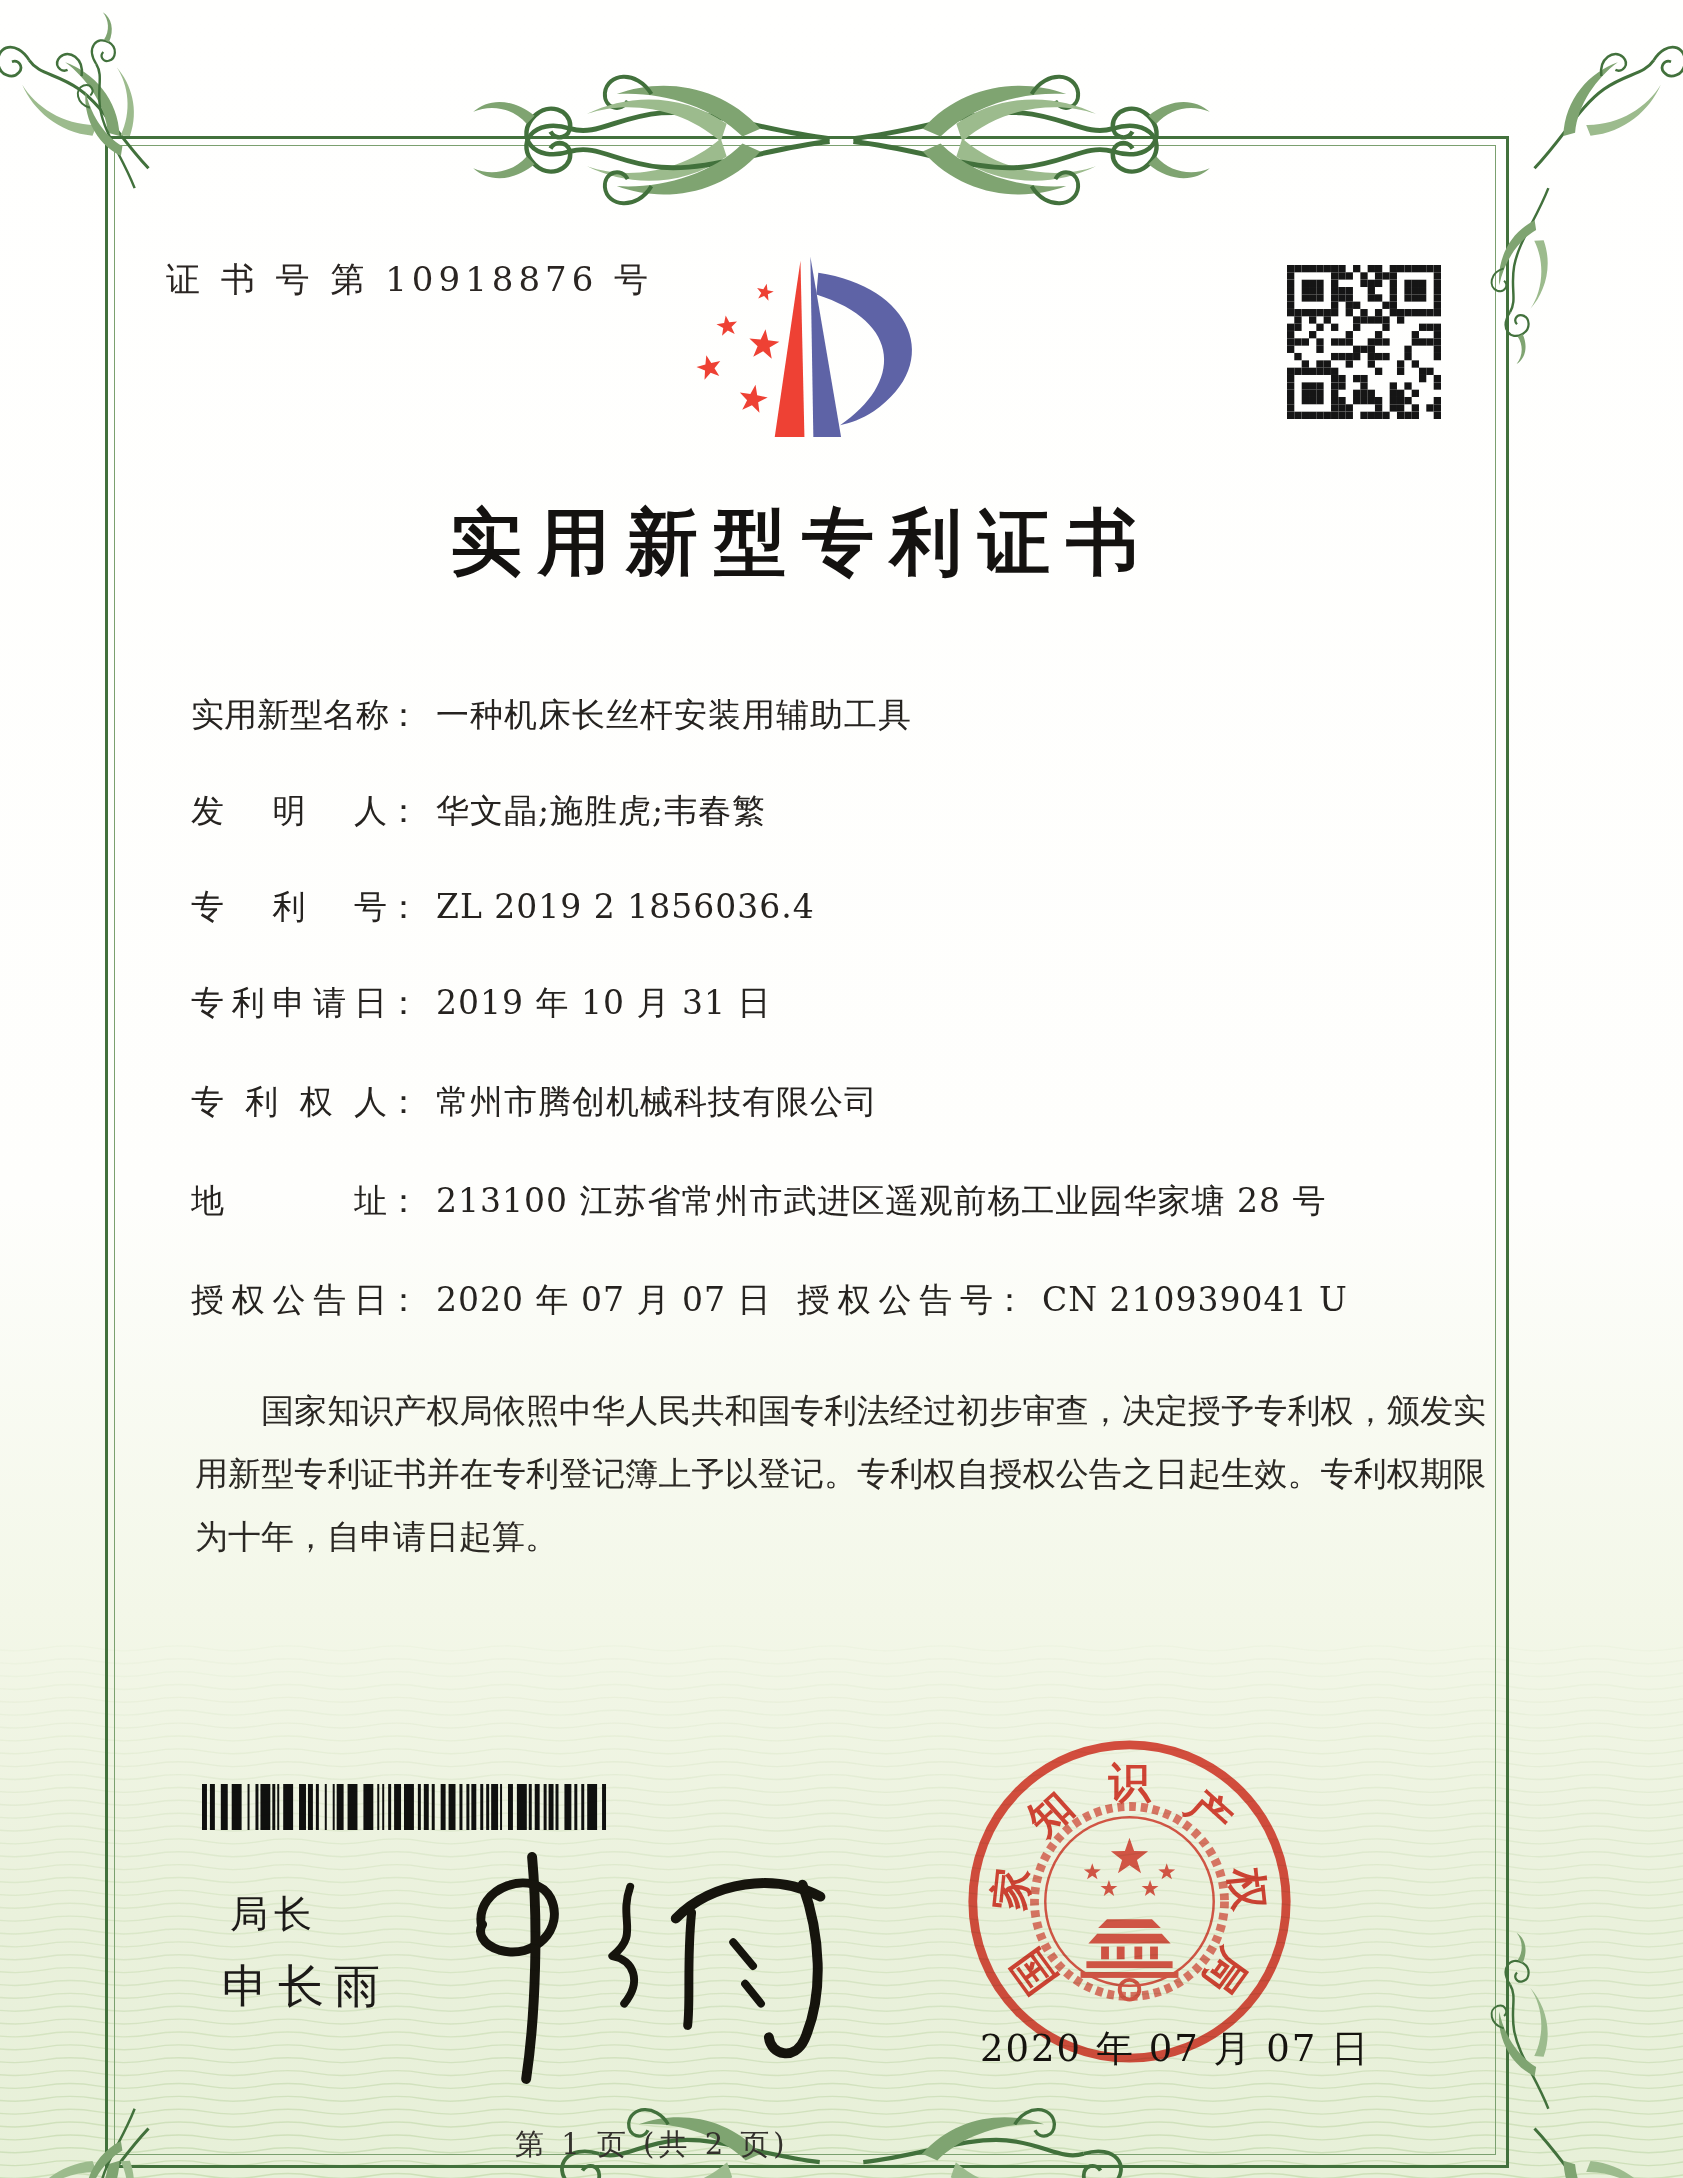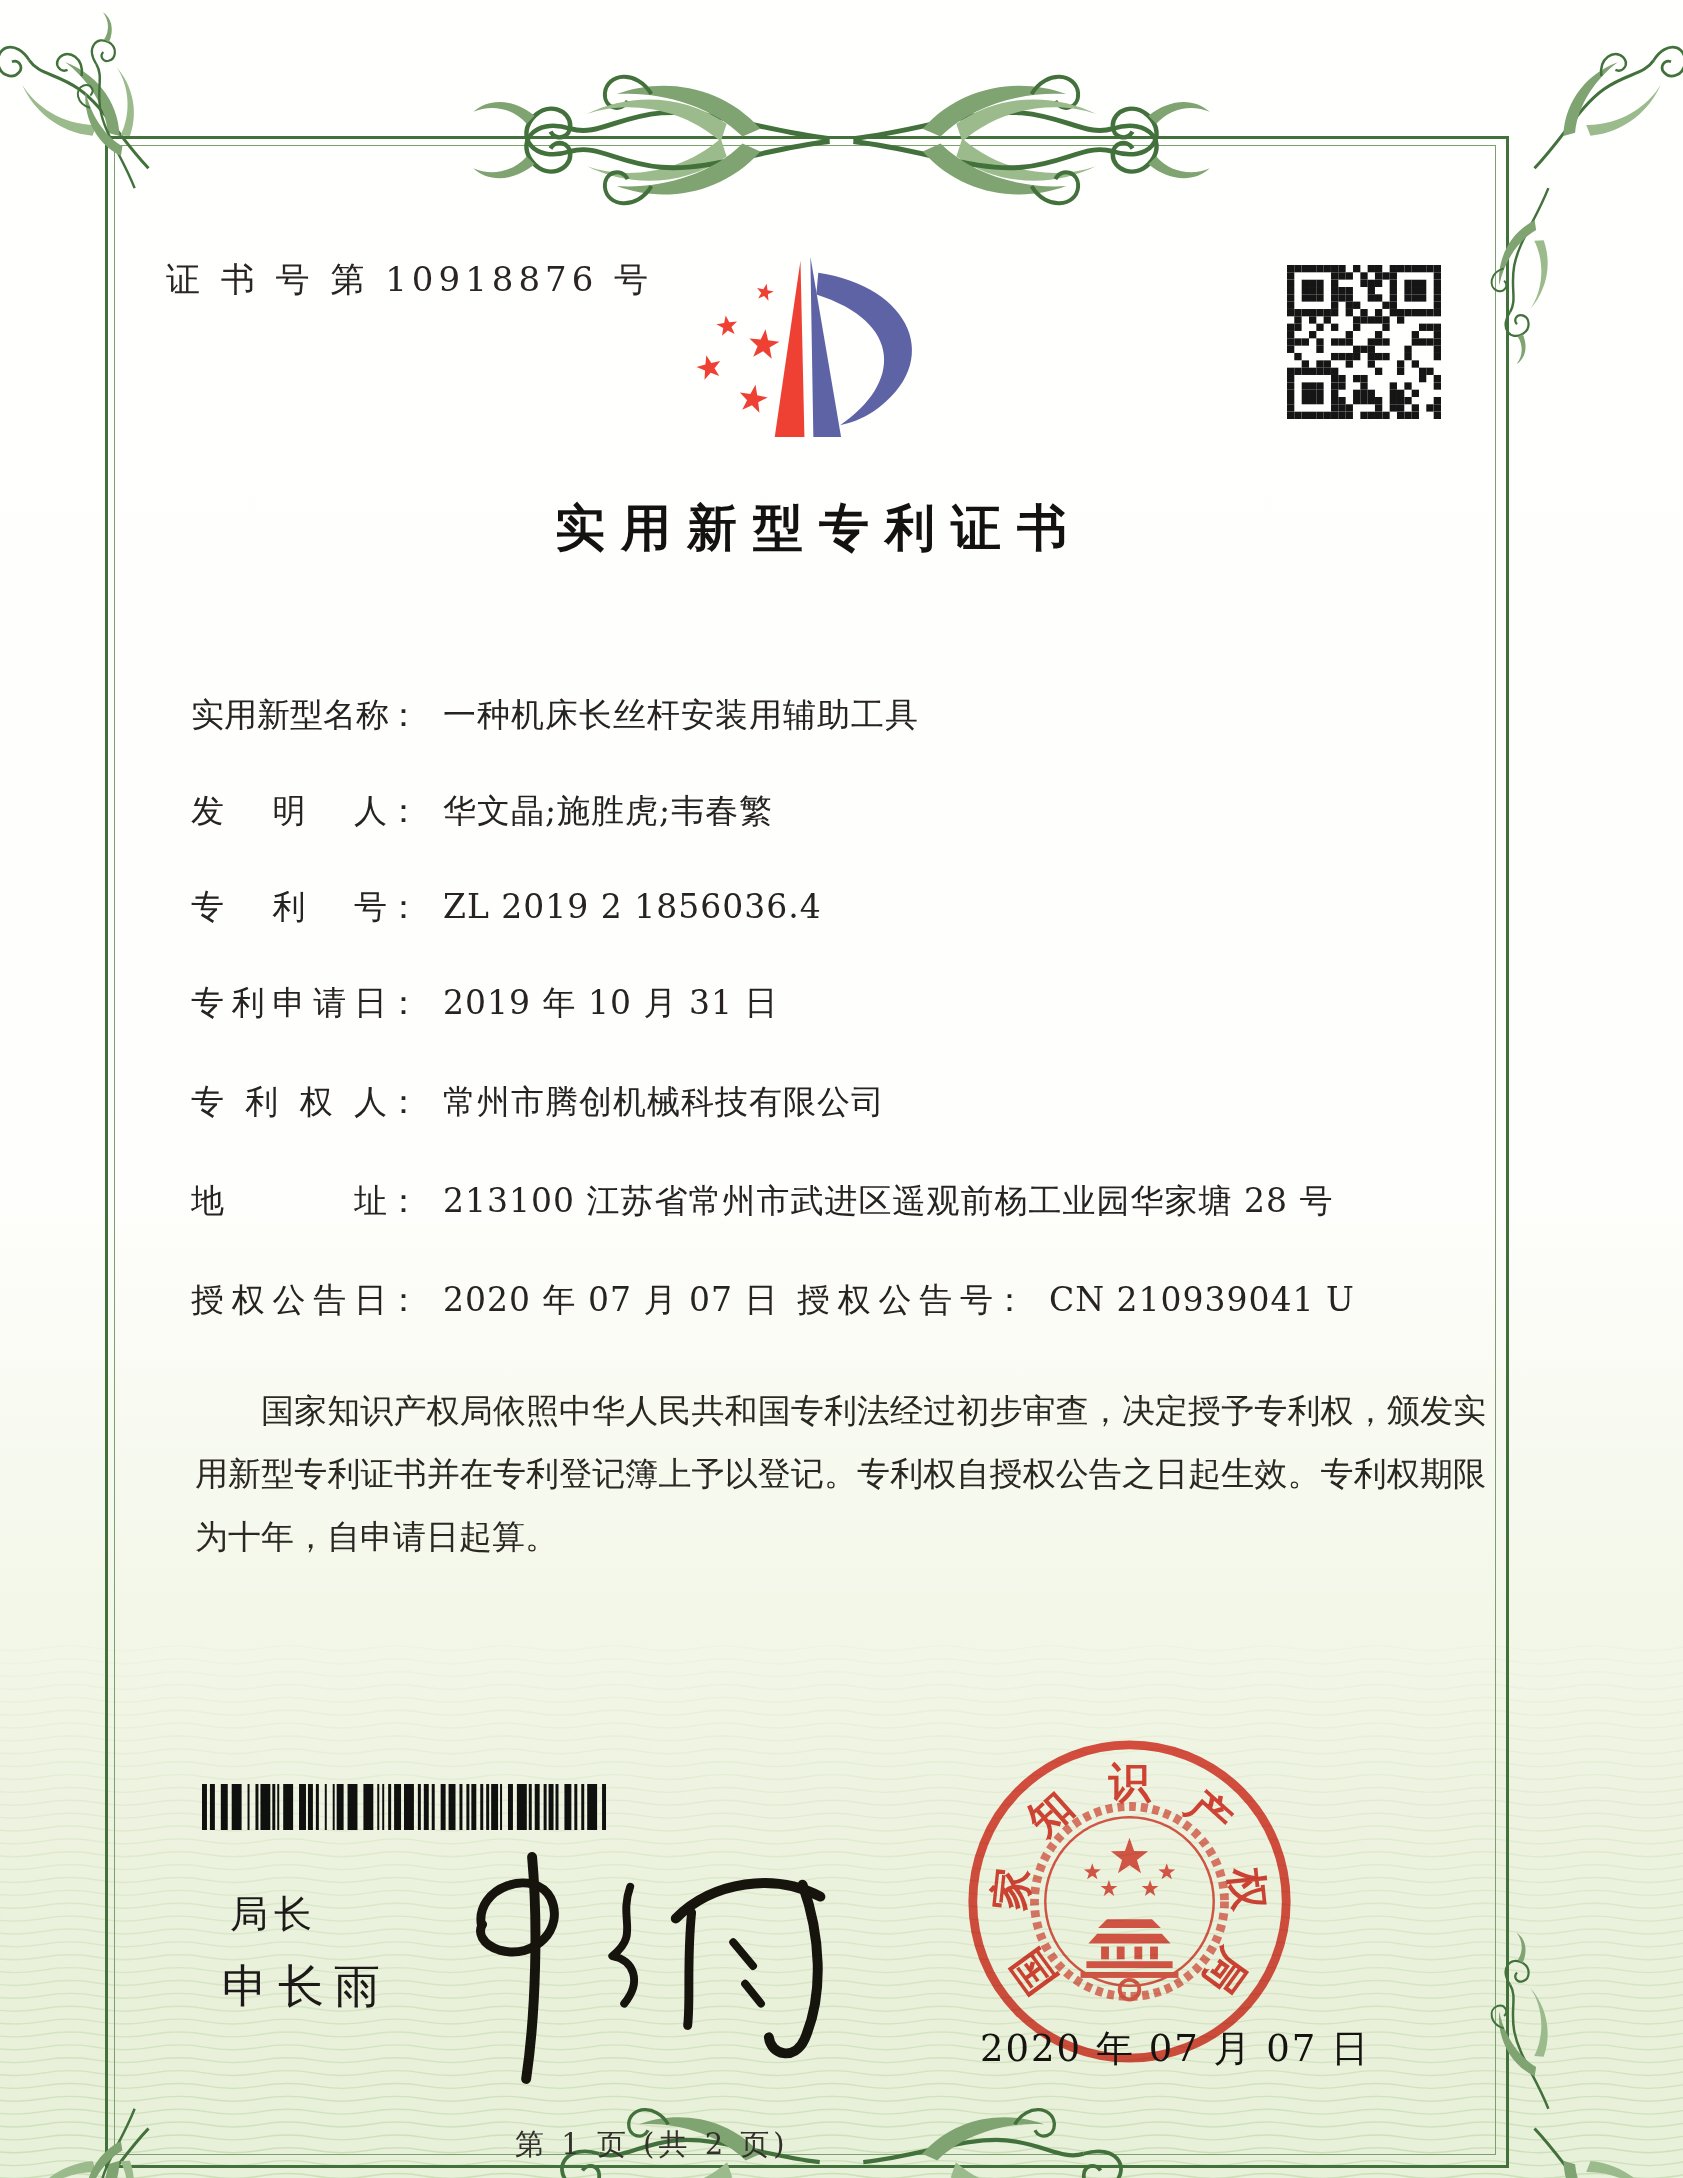--- a/index.html
+++ b/index.html
@@ -9,28 +9,28 @@
     font-family:"DejaVu Serif","Liberation Serif",serif;color:#1e1c1a;
   }
   svg.overlay{position:absolute;left:0;top:0;width:1683px;height:2178px;pointer-events:none;}
   
   .frame-outer{position:absolute;left:105px;top:136px;width:1398px;height:2026px;border:3px solid #42713c;}
   .frame-inner{position:absolute;left:114px;top:145px;width:1380px;height:2008px;border:1px solid #7ba06f;}
   
   .cert-no{position:absolute;left:166px;top:257px;font-size:34px;letter-spacing:5px;color:#2a2522;}
   .logo{position:absolute;left:634px;top:243px;width:327px;height:203px;}
   .qr{position:absolute;left:1287px;top:265px;width:154px;height:154px;}
-  .title{position:absolute;left:126px;top:495px;width:1386px;text-align:center;
-         font-size:50px;font-weight:700;letter-spacing:16px;color:#141210;}
+  .title{position:absolute;left:109px;top:495px;width:1386px;text-align:center;
+         font-size:72px;font-weight:700;letter-spacing:16px;color:#141210;}
   
   .fields{position:absolute;left:191px;top:693px;width:1317px;font-size:33px;}
   .frow{position:absolute;left:0;white-space:nowrap;}
   .flabel{display:inline-block;width:196px;text-align:justify;text-align-last:justify;color:#262320;}
   .fcolon{display:inline-block;color:#262320;}
-  .fvalue{margin-left:23px;color:#262320;letter-spacing:1px;}
+  .fvalue{margin-left:16px;color:#262320;letter-spacing:1px;}
   .fpair2{position:absolute;left:606px;top:0;}
   
   .paras{position:absolute;left:180px;top:1364px;width:1321px;font-size:33px;line-height:63px;
          text-align:justify;color:#2b2824;}
   .paras p{margin:15px;text-indent:2em;}
   
   .barcode{position:absolute;left:202px;top:1784px;width:406px;height:46px;mix-blend-mode:multiply;}
   .director-title{position:absolute;left:230px;top:1889px;font-size:38px;letter-spacing:6px;
                   font-family:"DejaVu Sans","Liberation Sans",sans-serif;color:#1c1a18;}
   .director-name{position:absolute;left:214px;top:1956px;font-size:46px;letter-spacing:10px;

